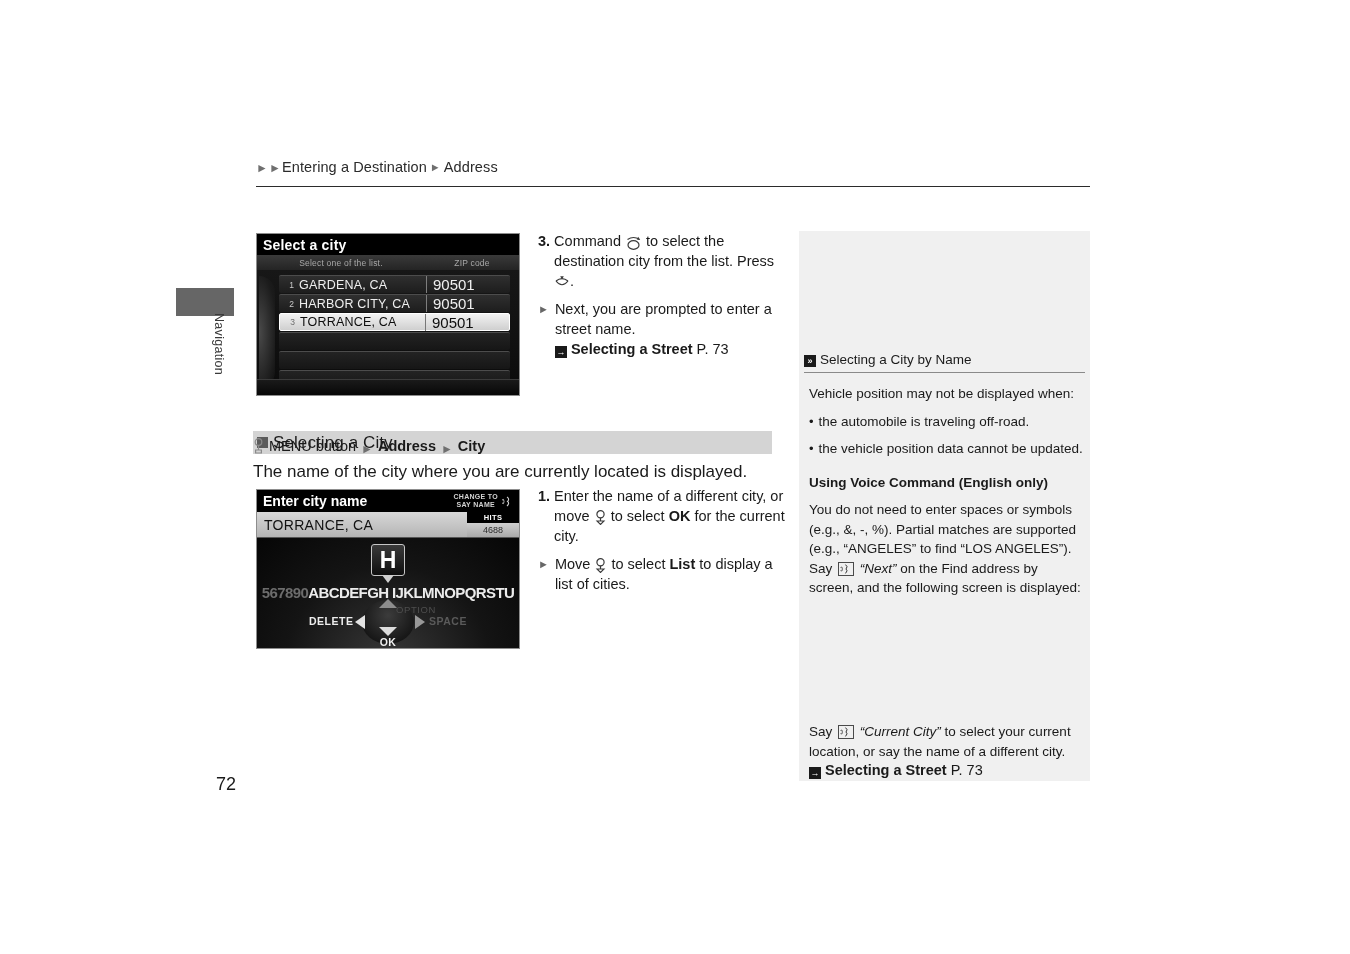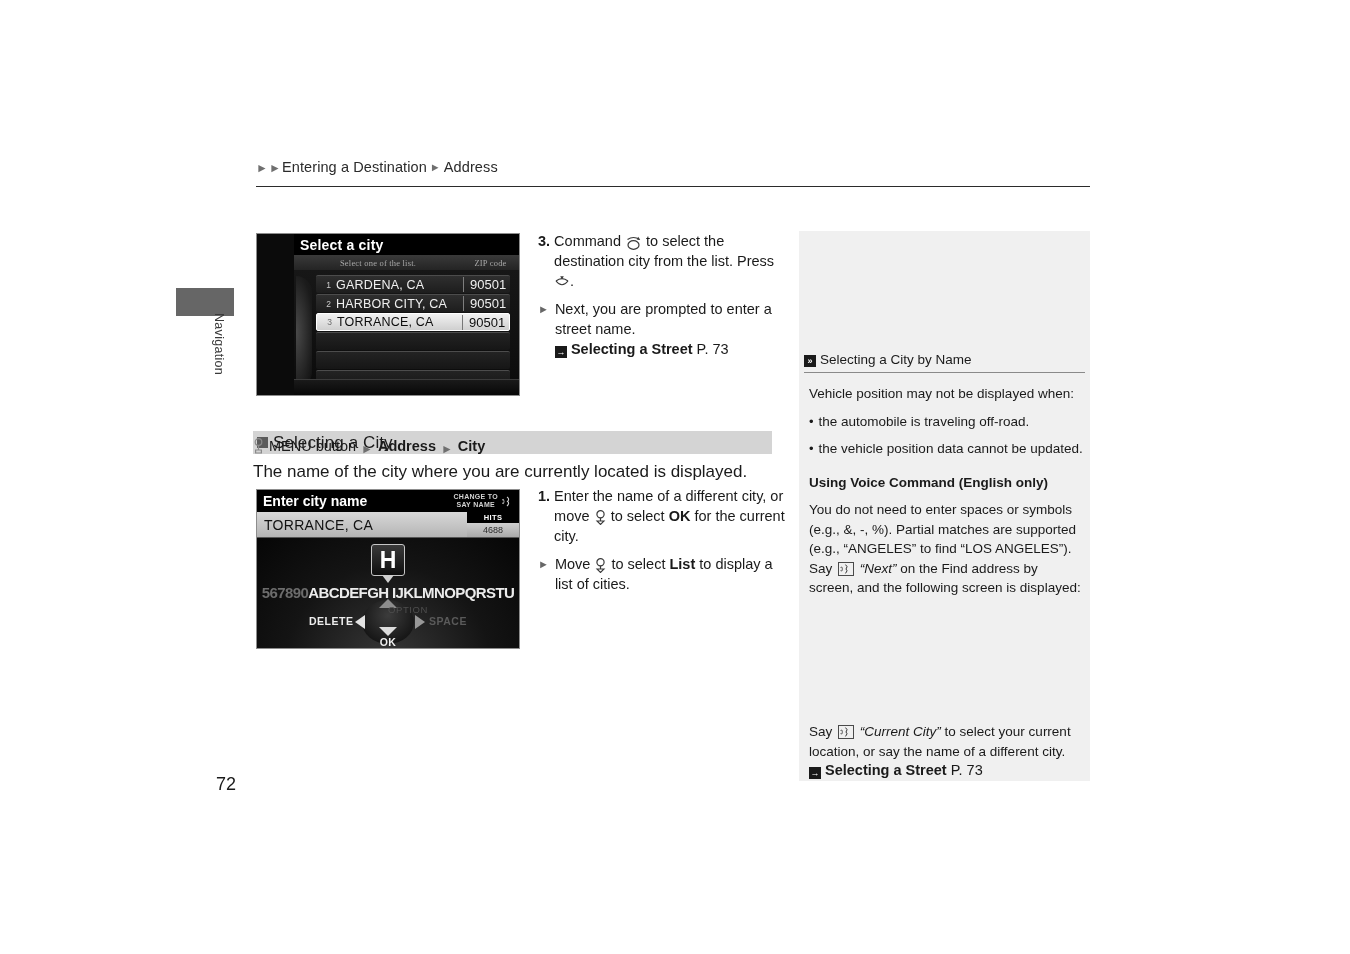--- a/index.html
+++ b/index.html
@@ -55,27 +55,27 @@
     font-family: "Liberation Sans", sans-serif;
   }
   .ns-title {
     height: 20px; background: #000;
     color: #fff; font-size: 14px; font-weight: bold;
     display: flex; align-items: center; padding-left: 6px;
     letter-spacing: .2px;
   }
 
   
-  #screen-city { left: 256px; top: 233px; width: 264px; height: 163px; padding-left: 37px; }
+  #screen-city { left: 256px; top: 233px; width: 264px; height: 163px; }
   #screen-city .ns-title { height: 21px; }
   .sc-subbar {
     height: 15px;
     background: linear-gradient(#3a3a3a, #242424);
     display: flex; align-items: center;
-    font-size: 8.5px; color: #a8a8a8; letter-spacing: .2px; font-family: Liberation Serif, serif;
+    font-size: 8.5px; color: #a8a8a8; letter-spacing: .2px;
   }
   .sc-subbar .c1 { width: 168px; text-align: center; }
   .sc-subbar .c2 { flex: 1; text-align: center; }
   .sc-body {
     position: relative; height: 127px;
     background: linear-gradient(180deg,#171717 0%, #101010 60%, #0a0a0a 100%);
     padding: 5px 9px 0 22px;
   }
   .sc-body::before {
     content: ""; position: absolute; left: 2px; top: 6px;
@@ -96,21 +96,21 @@
     border: 1px solid #ffffff;
   }
   .sc-idx {
     width: 15px; text-align: right; font-size: 8.5px; color: #c9c9c9;
     margin-right: 5px;
   }
   .sc-row.sel .sc-idx { color: #6b6b6b; }
   .sc-name { flex: 1; font-size: 12.5px; color: #efefef; letter-spacing: .2px; }
   .sc-row.sel .sc-name { color: #0d0d0d; }
   .sc-zip {
-    width: 47px; font-size: 13px; color: #efefef;
+    width: 84px; font-size: 15px; color: #efefef;
     border-left: 1px solid #7e7e7e; padding-left: 6px;
   }
   .sc-row.sel .sc-zip { color: #0d0d0d; border-left-color: #777; }
   .sc-foot {
     position: absolute; left: 0; bottom: 0; width: 100%; height: 18px;
     background: linear-gradient(#1a1a1a,#050505);
     border-top: 1px solid #3b3b3b;
   }
 
   
@@ -163,21 +163,21 @@
     border-left: 6px solid transparent; border-right: 6px solid transparent;
     border-top: 8px solid #cfcfcf;
   }
   .ec-arc {
     position: absolute; left: 0; top: 46px; width: 100%;
     text-align: center; font-size: 15px; font-weight: bold;
     color: #ececec; letter-spacing: -.6px; white-space: nowrap;
   }
   .ec-arc .dim { color: #6c6c6c; }
   .ec-option {
-    position: absolute; left: 50%; top: 66px; margin-left: 0;
+    position: absolute; left: 50%; top: 66px; margin-left: 8px;
     font-size: 9.5px; color: #4e4e4e; letter-spacing: .6px;
   }
   .ec-dial {
     position: absolute; left: 50%; top: 62px; transform: translateX(-50%);
     width: 52px; height: 44px; border-radius: 50%;
     background: radial-gradient(circle at 50% 35%, #3c3c3c 0%, #181818 70%, #0c0c0c 100%);
   }
   .ec-up {
     position: absolute; left: 50%; top: 61px; transform: translateX(-50%);
     border-left: 9px solid transparent; border-right: 9px solid transparent;

